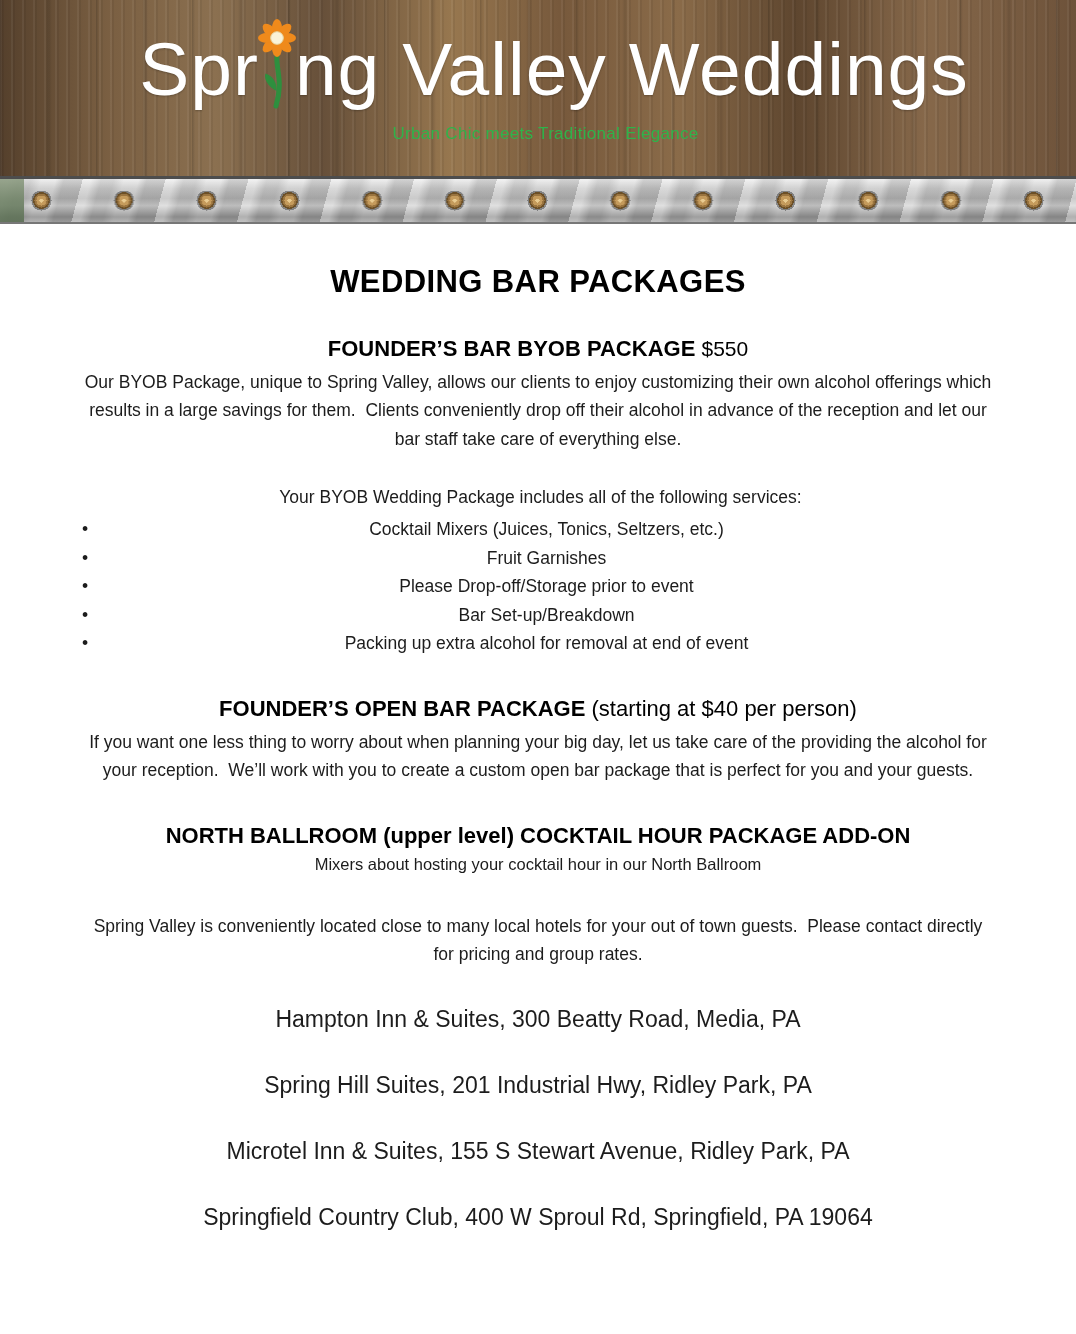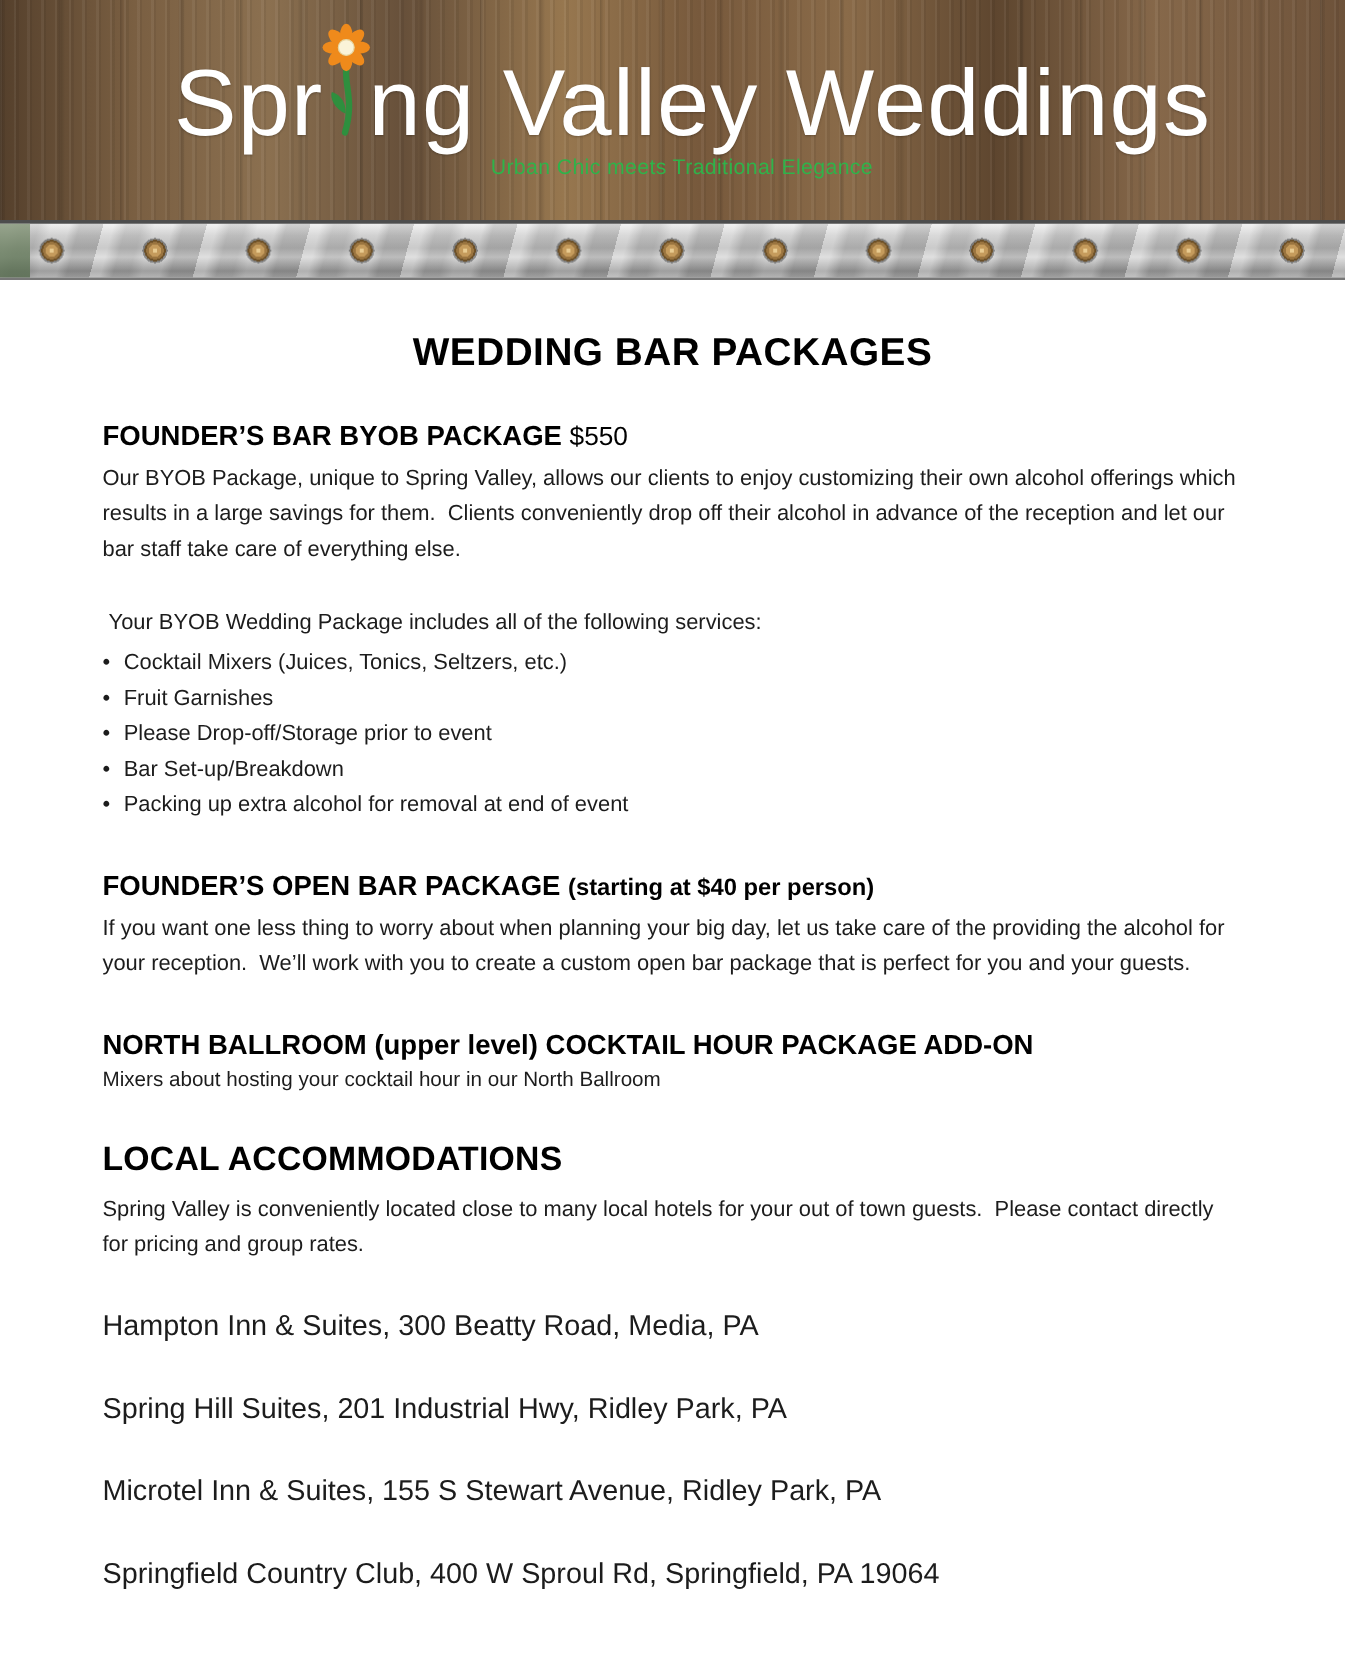--- a/index.html
+++ b/index.html
@@ -23,21 +23,21 @@
     position: relative;
     overflow: hidden;
     background:
       repeating-linear-gradient(90deg, rgba(0,0,0,0.16) 0px, rgba(0,0,0,0) 3px, rgba(0,0,0,0) 46px, rgba(0,0,0,0.10) 49px, rgba(0,0,0,0) 52px, rgba(0,0,0,0) 96px),
       repeating-linear-gradient(90deg, rgba(255,255,255,0.05) 0 2px, rgba(0,0,0,0.06) 2px 4px, rgba(0,0,0,0) 4px 11px),
       linear-gradient(90deg, #55402c 0%, #7a5f42 10%, #8b7050 20%, #67503a 30%, #97774f 42%, #77593c 52%, #8a6b49 63%, #5e462f 74%, #86684a 86%, #6d523a 100%);
   }
   .brand {
     display: flex;
     justify-content: center;
-    align-items: flex-end;
+    align-items: center;
     padding-top: 18px;
     color: #ffffff;
     font-size: 75px;
     line-height: 1;
     font-weight: 400;
     letter-spacing: 1px;
     text-shadow: 0 1px 2px rgba(0,0,0,0.25);
     padding-left: 32px;
   }
   .brand-text { display: block; }
@@ -76,25 +76,25 @@
   
   .content { flex: 1; padding: 28px 82px 0 82px; }
   .page-title {
     font-size: 31px;
     font-weight: 700;
     text-align: center;
     letter-spacing: 0.4px;
     color: #000;
     margin: 12px 0 36px 0;
   }
-  section { margin: 0; }
+  section { margin: 0; text-align: center; }
   .sec-heading { font-size: 22px; font-weight: 400; color: #000; margin: 0 0 6px 0; }
   .h-bold { font-weight: 700; }
   .h-price { font-size: 21px; font-weight: 400; }
-  .h-sub { font-size: 19px; font-weight: 700; }
+  .h-sub { font-size: 22px; font-weight: 400; }
   .body-text {
     font-size: 17.5px;
     line-height: 1.62;
     margin: 0 0 16px 0;
     white-space: pre-wrap;
   }
   .includes-intro { margin-top: 30px; margin-bottom: 2px; }
   .bullets { list-style: none; margin: 4px 0 0 0; padding: 0; }
   .bullets li {
     font-size: 17.5px;
@@ -160,21 +160,20 @@
       <h2 class="sec-heading"><span class="h-bold">FOUNDER’S OPEN BAR PACKAGE</span> <span class="h-sub">(starting at $40 per person)</span></h2>
       <p class="body-text">If you want one less thing to worry about when planning your big day, let us take care of the providing the alcohol for your reception.  We’ll work with you to create a custom open bar package that is perfect for you and your guests.</p>
     </section>
 
     <section class="sec-gap">
       <h2 class="sec-heading h-bold">NORTH BALLROOM (upper level) COCKTAIL HOUR PACKAGE ADD-ON</h2>
       <p class="small-text">Mixers about hosting your cocktail hour in our North Ballroom</p>
     </section>
 
     <section class="sec-gap">
-      <h2 class="big-heading">LOCAL ACCOMMODATIONS</h2>
       <p class="body-text">Spring Valley is conveniently located close to many local hotels for your out of town guests.  Please contact directly for pricing and group rates.</p>
       <div class="hotels">
         <p class="hotel">Hampton Inn &amp; Suites, 300 Beatty Road, Media, PA</p>
         <p class="hotel">Spring Hill Suites, 201 Industrial Hwy, Ridley Park, PA</p>
         <p class="hotel">Microtel Inn &amp; Suites, 155 S Stewart Avenue, Ridley Park, PA</p>
         <p class="hotel">Springfield Country Club, 400 W Sproul Rd, Springfield, PA 19064</p>
       </div>
     </section>
 
   </main>

